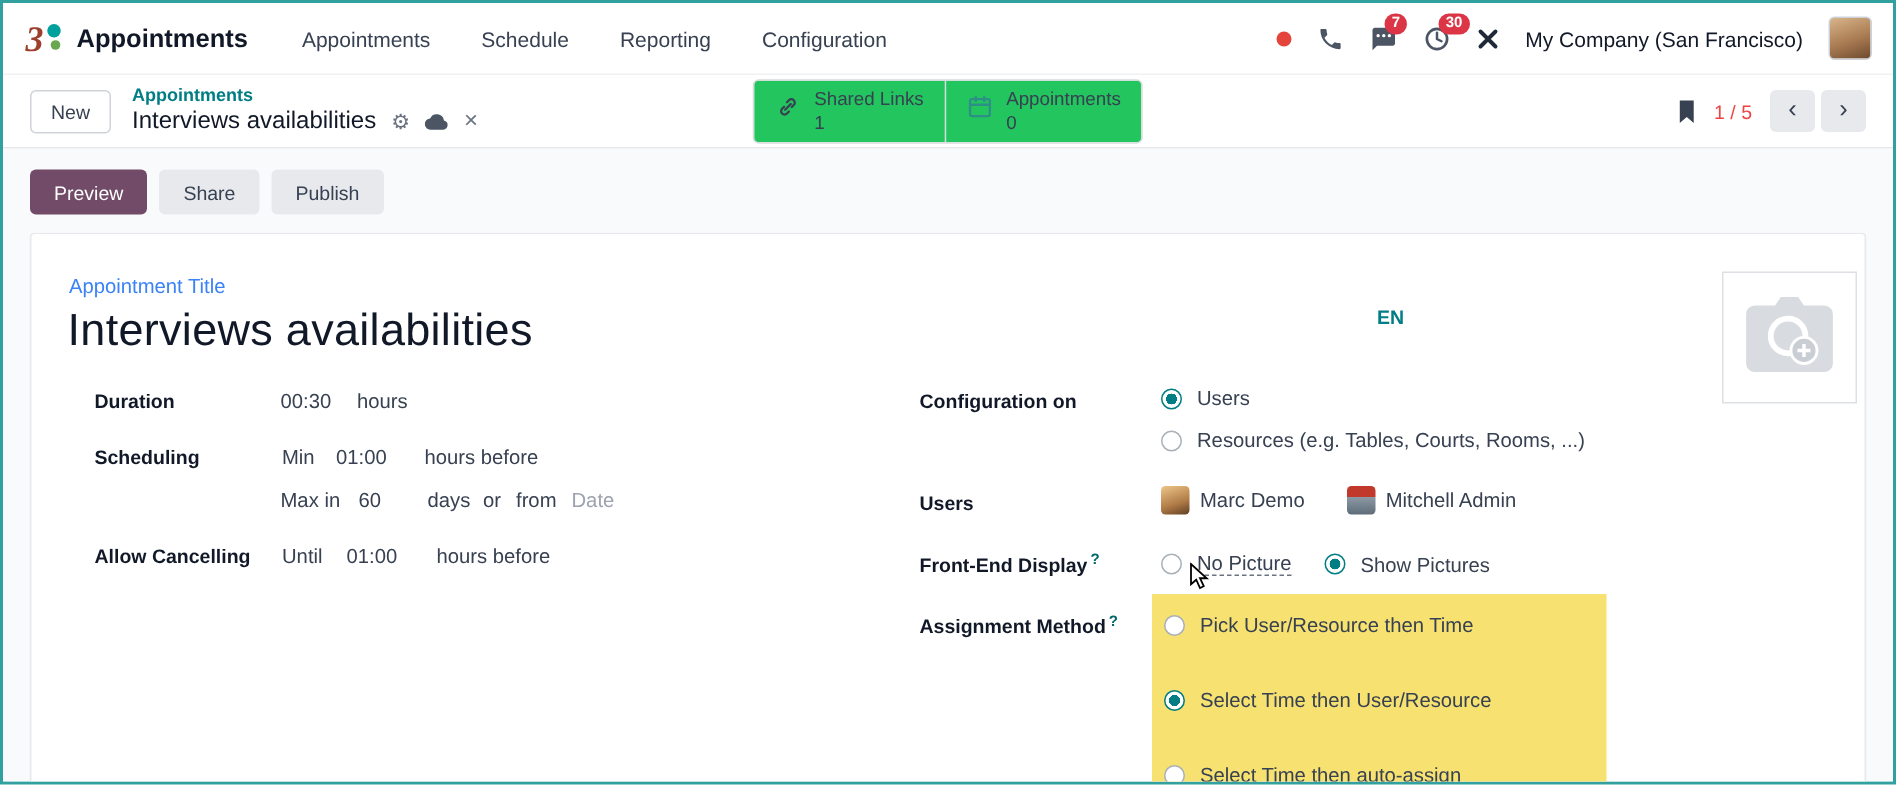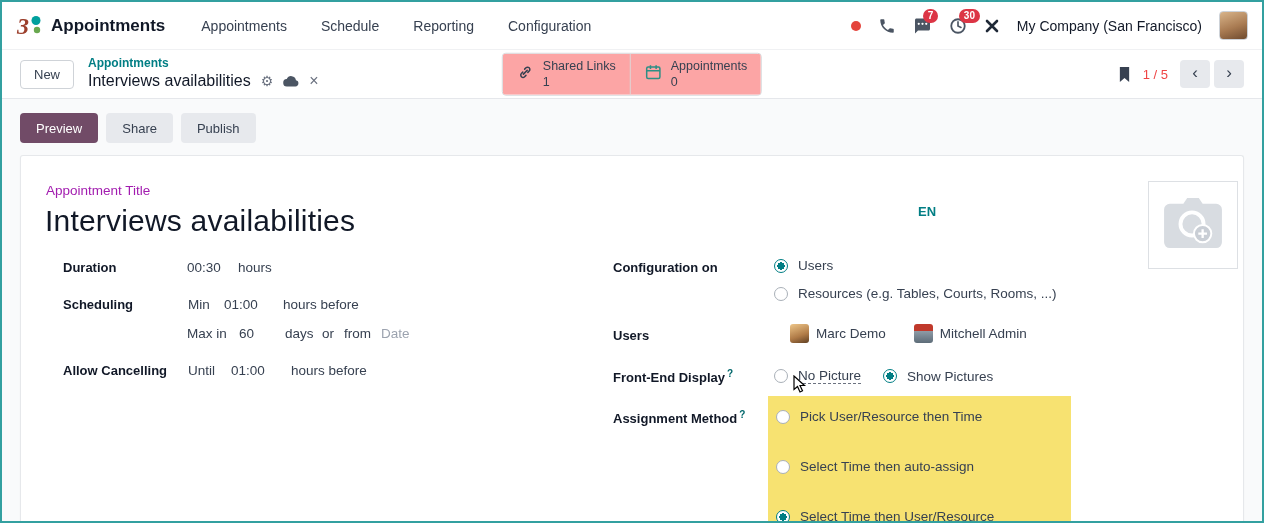--- a/index.html
+++ b/index.html
@@ -26,40 +26,40 @@
   
   .control { position:relative; display:flex; align-items:center; height:49px; padding:0 18px; background:#fff; border-bottom:1px solid #e5e7eb; }
   .btn-new { border:1px solid #cfd3d8; background:#fff; border-radius:4px; padding:6px 13px; font-size:13px; color:#374151; cursor:pointer; font-family:inherit; }
   .breadcrumb { margin-left:14px; line-height:1.15; }
   .bc-parent { color:#017e84; font-size:12px; font-weight:700; cursor:pointer; }
   .bc-row { display:flex; align-items:center; gap:10px; margin-top:1px; }
   .bc-current { font-size:16px; color:#111827; }
   .bc-icon { color:#6b7280; font-size:14px; cursor:pointer; display:flex; align-items:center; }
   .stat-group { position:absolute; left:50%; top:50%; transform:translate(-50%,-50%);
     display:flex; border:1px solid #d8dadd; border-radius:4px; background:#fff; overflow:hidden; }
-  .stat-btn { display:flex; align-items:center; gap:9px; padding:4px 14px; border-right:1px solid #d8dadd; cursor:pointer; background:#fca5a5;justify-content:flex-end; }
+  .stat-btn { display:flex; align-items:center; gap:9px; padding:4px 14px; border-right:1px solid #d8dadd; cursor:pointer; background:#22c55e;justify-content:flex-end; }
   .stat-btn:last-child { border-right:none; }
   .stat-text { display:flex; flex-direction:column; font-size:12.5px; color:#374151; line-height:1.3; text-align:left; }
   .pager-zone { margin-left:auto; display:flex; align-items:center; gap:12px; }
   .pager-count { font-size:13px; color:#ef4444; }
   .pager-btns { display:flex; gap:4px; }
   .pager-btn { width:30px; height:28px; background:#e7e9ed; border:none; border-radius:4px; font-size:17px; color:#374151; cursor:pointer; display:flex; align-items:center; justify-content:center; padding-bottom:3px; }
   
   .page { background:#f9fafb; height:422px; }
   .status-row { display:flex; gap:8px; padding:14px 18px 12px; }
   .btn-status { font-size:13px; padding:0 16px; height:30px; border-radius:4px; border:none; background:#e7e9ed; color:#374151; cursor:pointer; font-family:inherit; }
   .btn-status.primary { background:#714b67; color:#fff; }
   
   .card { position:relative; margin:0 18px; height:366px; background:#fff; border:1px solid #e6e8eb; border-bottom:none; border-radius:3px 3px 0 0; box-shadow:0 1px 2px rgba(0,0,0,.04); }
   .abs { position:absolute; }
   .field-label { font-size:13px; font-weight:700; color:#111827; white-space:nowrap; }
   .ftxt { font-size:13.5px; color:#374151; white-space:nowrap; }
   .fval { font-size:13.5px; color:#374151; white-space:nowrap; cursor:text; }
   .placeholder { color:#9ca3af; cursor:text; }
-  .title-label { font-size:13.5px; color:#a21caf; }
+  .title-label { font-size:13.5px; color:#3b82f6; }
   .big-title { font-size:30px; color:#111827; font-weight:400; letter-spacing:.2px; white-space:nowrap; }
   .lang { font-size:13px; font-weight:700; color:#017e84; cursor:pointer; }
   .img-placeholder { width:90px; height:88px; border:1px solid #dde0e4; background:#fff; display:flex; align-items:center; justify-content:center; cursor:pointer; }
   .help { font-size:10px; color:#01676b; vertical-align:super; margin-left:2px; }
   
   .opt-col { display:flex; flex-direction:column; gap:13px; }
   .opt-col.tight { gap:17px; }
   .opt-row-h { display:flex; gap:22px; }
   .opt { display:flex; align-items:center; gap:10px; cursor:pointer; }
   .radio { width:14px; height:14px; border-radius:50%; border:1px solid #a9b0b8; background:#fff; flex:0 0 auto; }
@@ -233,21 +233,21 @@
         <span class="radio sel"></span>
         <span class="opt-label">Users</span>
       </span>
       <span class="opt">
         <span class="radio"></span>
         <span class="opt-label">Resources (e.g. Tables, Courts, Rooms, ...)</span>
       </span>
     </div>
 
     <span class="abs field-label" style="left:592px; top:172px;">Users</span>
-    <div class="abs tags" style="left:753px; top:168px;margin-left:16px;">
+    <div class="abs tags" style="left:753px; top:168px;">
       <span class="tag">
         <span class="tag-avatar a1"></span>
         <span class="tag-name">Marc Demo</span>
       </span>
       <span class="tag">
         <span class="tag-avatar a2"></span>
         <span class="tag-name">Mitchell Admin</span>
       </span>
     </div>
 
@@ -268,26 +268,26 @@
     <span class="abs field-label" style="left:592px; top:253px;">
       <span>Assignment Method</span><sup class="help">?</sup>
     </span>
     <div class="abs yellow-hl" style="left:747px; top:240px; width:303px; height:126px;">
       <div class="opt-col tight" style="padding:13px 0 0 8px;gap:35px;">
         <span class="opt">
           <span class="radio"></span>
           <span class="opt-label">Pick User/Resource then Time</span>
         </span>
         <span class="opt">
+          <span class="radio sel"></span>
+          <span class="opt-label">Select Time then User/Resource</span>
+        </span>
+        <span class="opt">
           <span class="radio"></span>
           <span class="opt-label">Select Time then auto-assign</span>
-        </span>
-        <span class="opt">
-          <span class="radio sel"></span>
-          <span class="opt-label">Select Time then User/Resource</span>
         </span>
       </div>
     </div>
 
   </div>
 </div>
 
 <span class="abs cursor" style="left:791px; top:373px;">
   <svg width="14" height="20" viewBox="0 0 14 20">
     <path d="M1 1 L1 14.5 L4.5 11.5 L7 17 L9.5 15.8 L7 10.5 L11.5 10.5 Z" fill="#fff" stroke="#000" stroke-width="1.2"></path>

